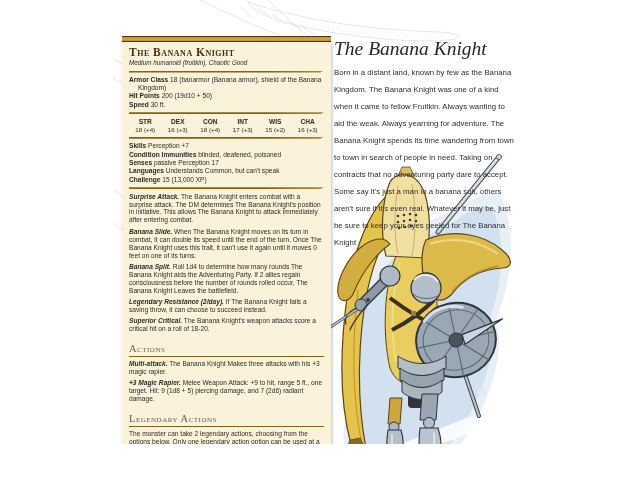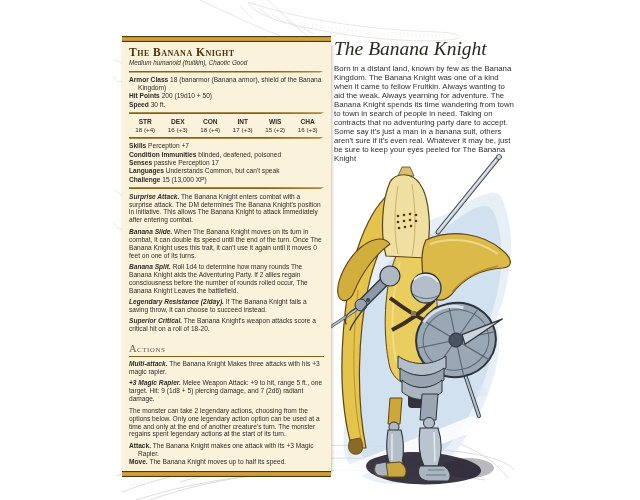--- a/index.html
+++ b/index.html
@@ -1,16 +1,16 @@
 <!DOCTYPE html>
 <html style="--parchment: #FBF2DC; --barGold: #BE8A2F; --barBorder: #4E3A10; --rule: #8A6012; --sbTitle: #4E3209; --section: #6A604F; --ink: #2E2A24; --articleTitle: #2C2820; --articleText: #2E2E2E; --bananaYellow: #E5C44E; --bananaLight: #F2E096; --bananaDark: #B8922F; --bananaFlesh: #EFE0A2; --peelOutline: #5F4413; --steel: #AEB9C4; --steelDark: #6F7B88; --steelHi: #E4EBF1; --armorOutline: #2F343B; --wash: #C9DCEE; --sketch: #C6C6C6; --shadow: #262130;"><head>
 <meta charset="utf-8">
 <style>
   html,body{margin:0;padding:0;}
-  .page{position:relative;width:640px;height:500px;background:#ffffff;overflow:hidden;
+  .page{position:relative;width:640px;height:444px;background:#ffffff;overflow:hidden;
         font-family:"Liberation Sans",sans-serif;}
   .art-layer{position:absolute;left:0;top:0;z-index:1;pointer-events:none;}
   
   .statblock{position:absolute;left:122px;top:36px;width:209px;z-index:2;}
   .bar{height:4px;background:linear-gradient(var(--barGold),#d8a93c 50%,var(--barGold));
        border-top:1.5px solid var(--barBorder);border-bottom:1.5px solid var(--barBorder);}
   .sb-body{background:var(--parchment);padding:4px 7px 5px;box-shadow:1px 2px 3px rgba(60,45,20,.3);}
   .sb-title{font-family:"Liberation Serif",serif;font-variant:small-caps;font-weight:700;
             font-size:11.5px;line-height:13px;letter-spacing:.5px;color:var(--sbTitle);margin:0;}
   .sb-sub{font-style:italic;font-size:6.3px;line-height:8px;color:var(--ink);margin:0 0 1px;}
@@ -27,21 +27,21 @@
   .tname{font-style:italic;font-weight:700;}
   .lname{font-weight:700;}
   .section-h{font-family:"Liberation Serif",serif;font-variant:small-caps;font-weight:400;
              font-size:10.5px;line-height:12px;letter-spacing:.5px;color:var(--section);
              border-bottom:1px solid var(--rule);margin:10px 0 3px;padding-bottom:1px;}
   .leg{font-size:6.6px;line-height:7.9px;color:var(--ink);margin:0;padding-left:9px;text-indent:-9px;}
   
   .article{position:absolute;left:334px;top:38px;width:180px;z-index:2;}
   .art-title{font-family:"Liberation Serif",serif;font-style:italic;font-weight:400;
              font-size:19.5px;line-height:22px;color:var(--articleTitle);margin:0 0 4px;}
-  .art-body{font-size:7.8px;line-height:9px;color:var(--articleText);margin:0;}
+  .art-body{font-size:7.8px;line-height:17px;color:var(--articleText);margin:0;}
 </style>
 </head>
 <body>
 
 <div class="page">
 
   <svg class="art-layer" width="640" height="500" viewBox="0 0 640 500">
 
     <g fill="none" stroke="var(--sketch)" stroke-width="0.8" opacity="0.55">
       <path d="M248,2 C300,20 370,30 438,32 C460,33 468,38 448,40 C404,44 322,34 276,20 C260,14 250,8 248,2"></path>
@@ -242,20 +242,21 @@
       <p class="trait"><span class="tname">Banana Slide.</span> <span>When The Banana Knight moves on its turn in combat, it can double its speed until the end of the turn. Once The Banana Knight uses this trait, it can't use it again until it moves 0 feet on one of its turns.</span></p>
       <p class="trait"><span class="tname">Banana Split.</span> <span>Roll 1d4 to determine how many rounds The Banana Knight aids the Adventuring Party. If 2 allies regain consciousness before the number of rounds rolled occur, The Banana Knight Leaves the battlefield.</span></p>
       <p class="trait"><span class="tname">Legendary Resistance (2/day).</span> <span>If The Banana Knight fails a saving throw, it can choose to succeed instead.</span></p>
       <p class="trait"><span class="tname">Superior Critical.</span> <span>The Banana Knight's weapon attacks score a critical hit on a roll of 18-20.</span></p>
 
       <h2 class="section-h">Actions</h2>
 
       <p class="trait"><span class="tname">Multi-attack.</span> <span>The Banana Knight Makes three attacks with his +3 magic rapier.</span></p>
       <p class="trait"><span class="tname">+3 Magic Rapier.</span> <span>Melee Weapon Attack: +9 to hit, range 5 ft., one target. Hit: 9 (1d8 + 5) piercing damage, and 7 (2d6) radiant damage.</span></p>
 
+      <h2 class="section-h">Legendary Actions</h2>
 
       <p class="trait">The monster can take 2 legendary actions, choosing from the options below. Only one legendary action option can be used at a time and only at the end of another creature's turn. The monster regains spent legendary actions at the start of its turn.</p>
 
       <p class="leg"><span class="lname">Attack.</span> <span>The Banana Knight makes one attack with its +3 Magic Rapier.</span></p>
       <p class="leg"><span class="lname">Move.</span> <span>The Banana Knight moves up to half its speed.</span></p>
 
     </div>
     <div class="bar"></div>
   </section>
 

